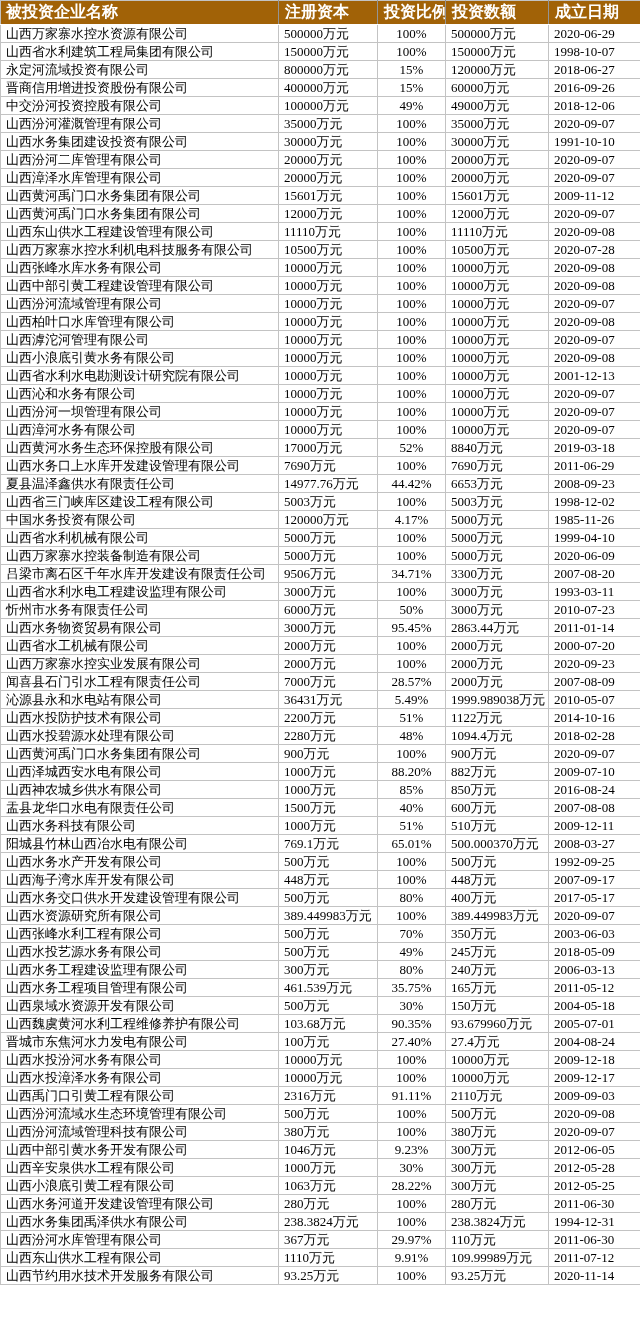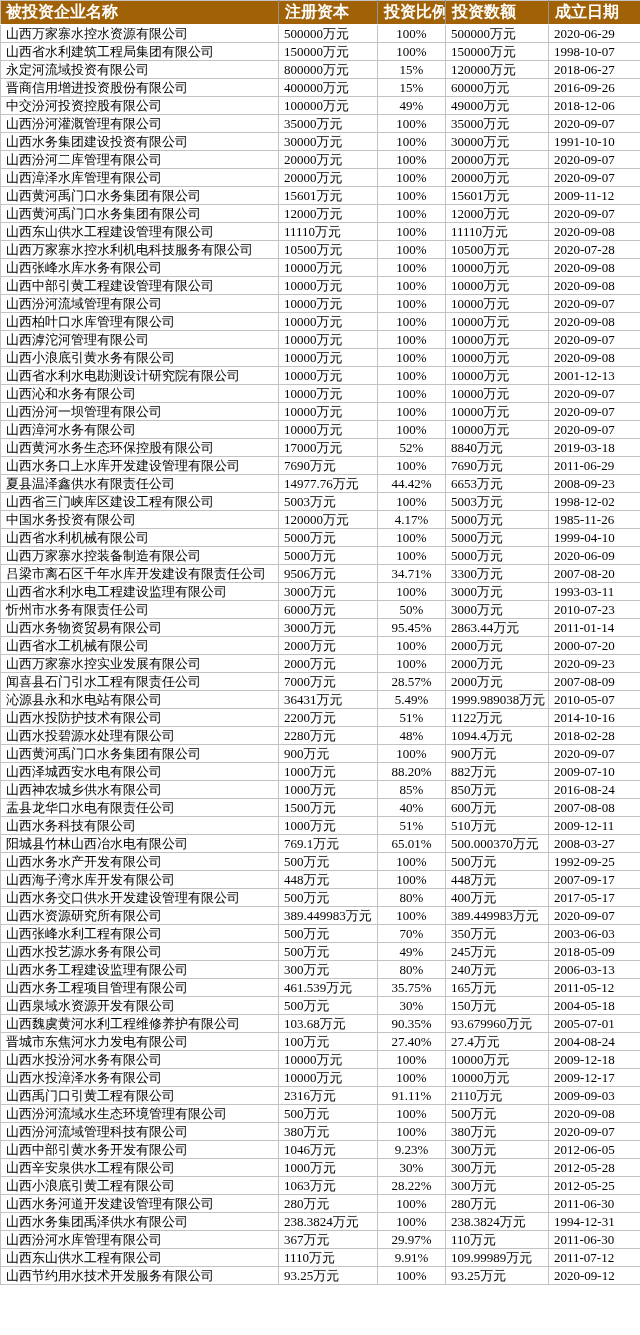--- a/index.html
+++ b/index.html
@@ -557,16 +557,16 @@
         <td>1110万元</td>
         <td class="ratio-cell">9.91%</td>
         <td>109.99989万元</td>
         <td>2011-07-12</td>
       </tr>
       <tr>
         <td>山西节约用水技术开发服务有限公司</td>
         <td>93.25万元</td>
         <td class="ratio-cell">100%</td>
         <td>93.25万元</td>
-        <td>2020-09-12</td>
+        <td>2020-11-14</td>
       </tr>
     </tbody>
 </table>
 
 </body></html>

